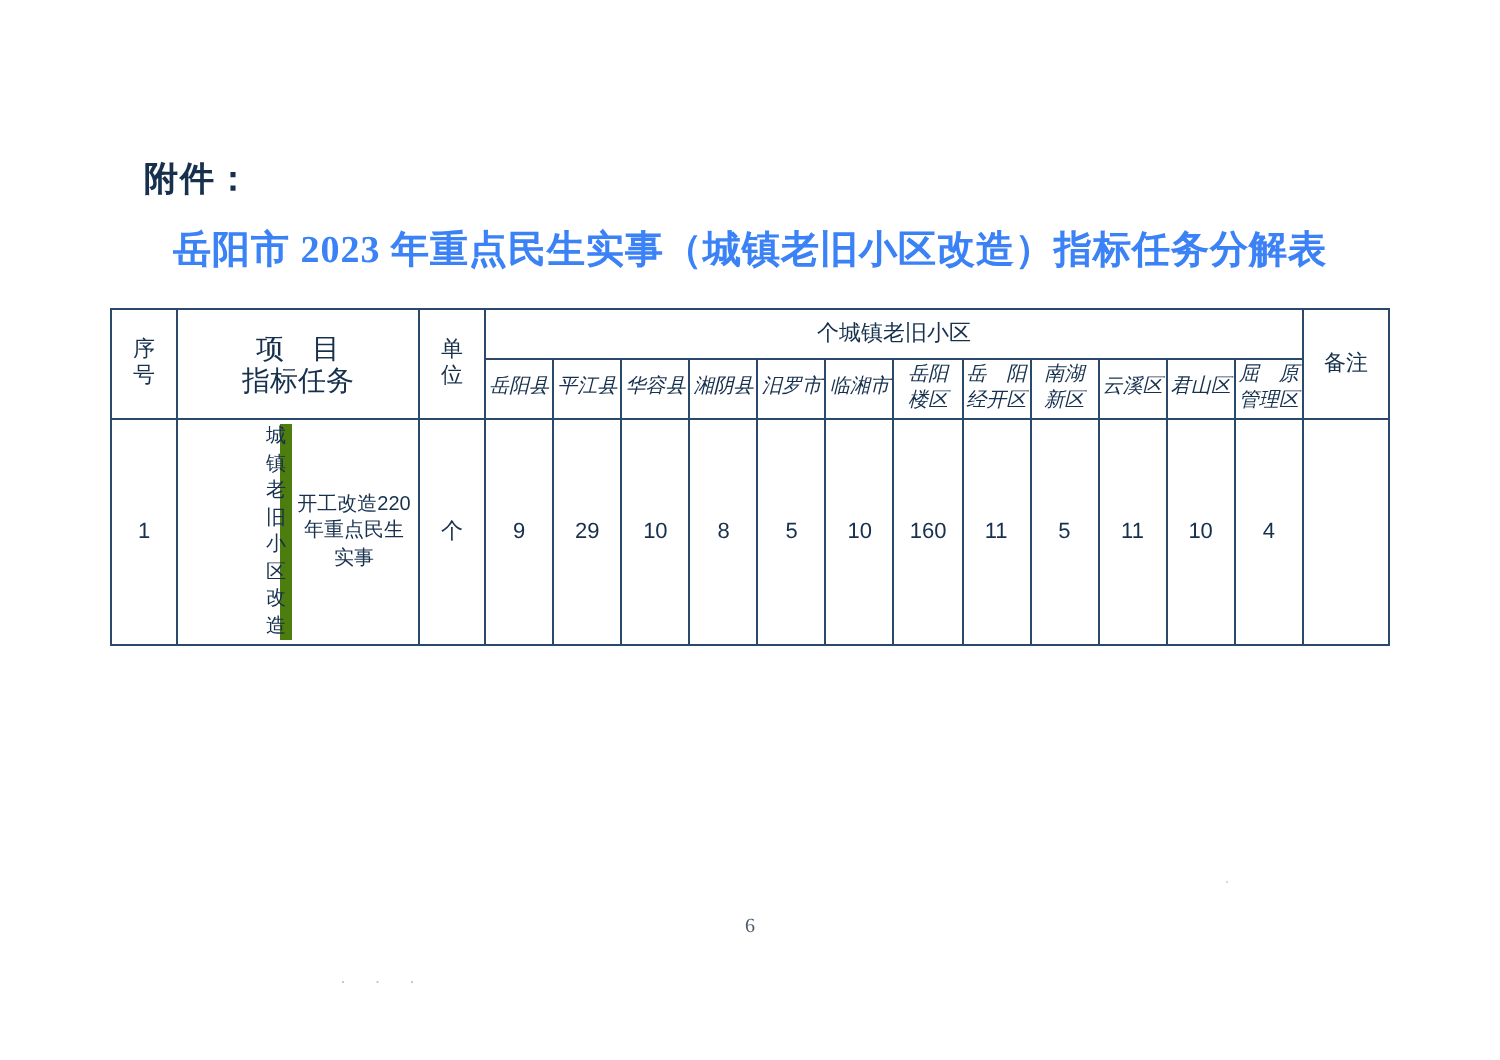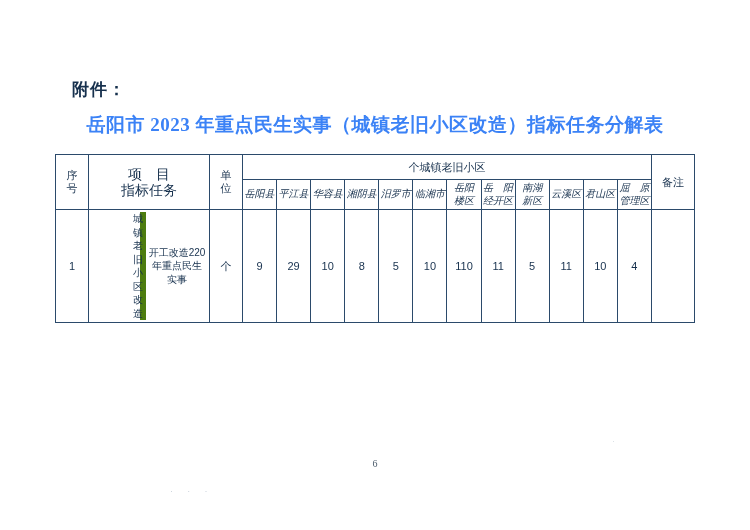--- a/index.html
+++ b/index.html
@@ -242,21 +242,21 @@
               <div class="inner-right">开工改造220 年重点民生实事</div>
             </div>
           </td>
           <td>个</td>
           <td class="num">9</td>
           <td class="num">29</td>
           <td class="num">10</td>
           <td class="num">8</td>
           <td class="num">5</td>
           <td class="num">10</td>
-          <td class="num">110</td>
+          <td class="num">160</td>
           <td class="num">11</td>
           <td class="num">5</td>
           <td class="num">11</td>
           <td class="num">10</td>
           <td class="num">4</td>
           <td></td>
         </tr>
       </tbody>
     </table>
   </div>

